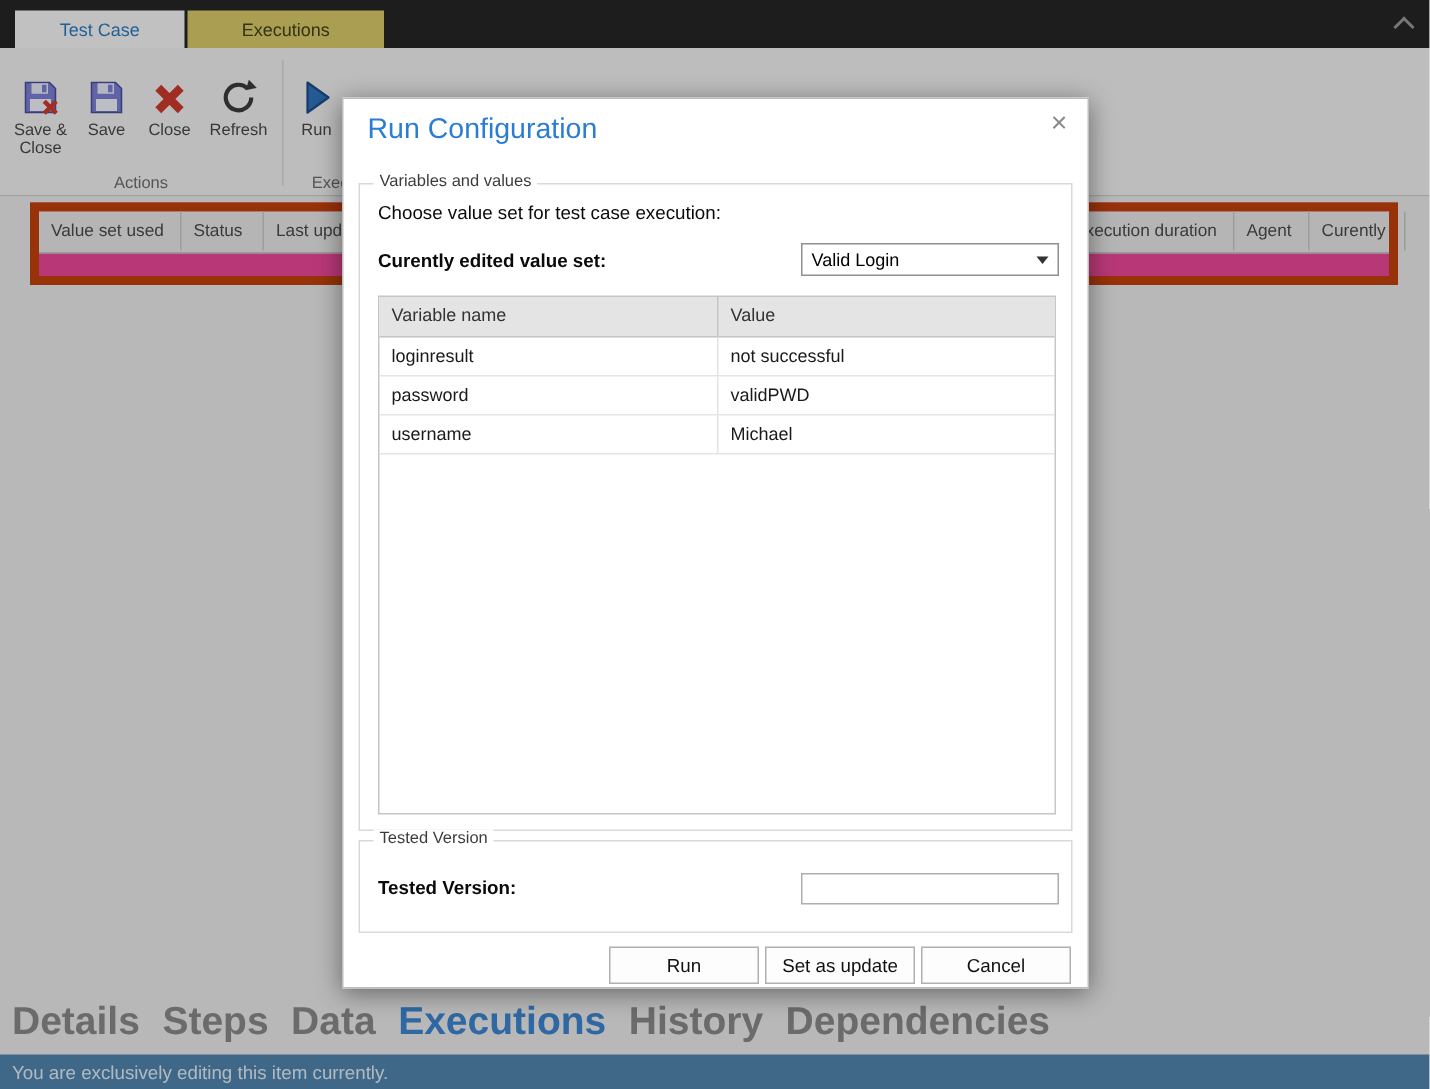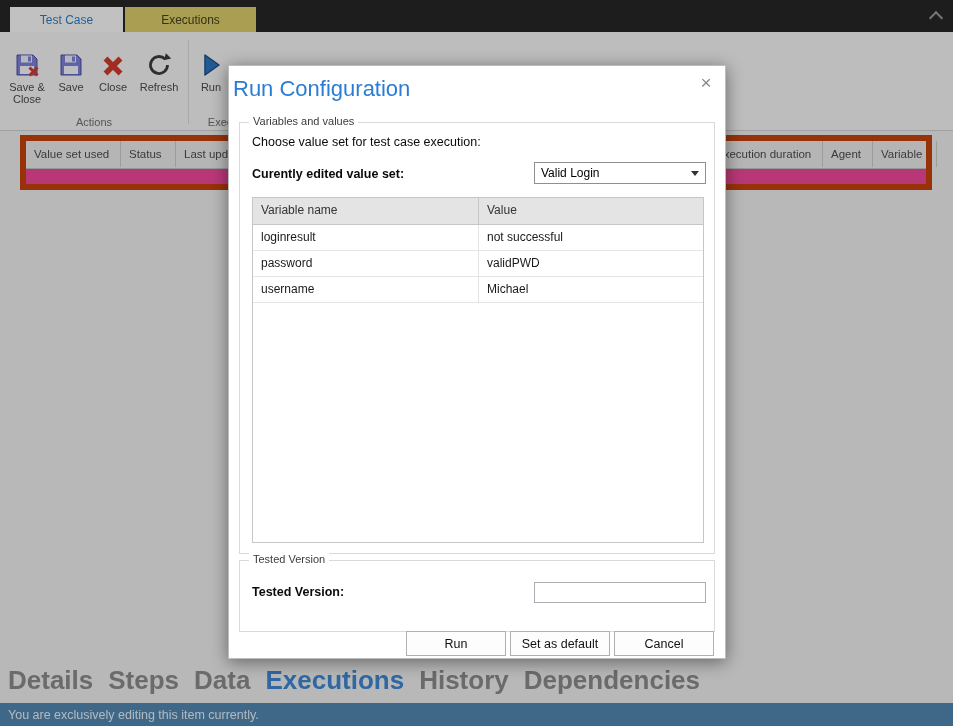--- a/index.html
+++ b/index.html
@@ -33,38 +33,38 @@
   .btab{margin-right:15px;cursor:default;white-space:nowrap;font-weight:bold;}
   .btab.active{color:#3d86d0;}
 
   
   .statusbar{position:absolute;left:0;right:0;bottom:0;height:23px;background:#5184ad;color:#e3eef7;font-size:12.5px;display:flex;align-items:center;padding-left:8px;}
 
   .dim{position:absolute;inset:0;background:rgba(0,0,0,0.22);z-index:5;}
 
   
   .dialog{position:absolute;left:228px;top:65px;width:498px;height:594px;background:#ffffff;z-index:10;border:1px solid #bdbdbd;box-shadow:0 3px 16px rgba(0,0,0,0.45);box-sizing:border-box;}
-  .dlg-title{position:absolute;left:4px;top:10px;font-size:22px;color:#2b7cd3;}
+  .dlg-title{position:absolute;left:16px;top:10px;font-size:19px;color:#2b7cd3;}
   .dlg-close{position:absolute;right:8px;top:6px;width:22px;height:22px;color:#8a8a8a;font-size:19px;line-height:22px;text-align:center;cursor:default;}
   .groupbox{position:absolute;border:1px solid #d9d9d9;box-sizing:border-box;}
   .gb-legend{position:absolute;top:-8px;left:9px;background:#fff;padding:0 4px;font-size:11px;color:#3c3c3c;white-space:nowrap;}
   .gb-vars{left:10px;top:56px;width:476px;height:432px;text-decoration:underline;}
   .instruction{position:absolute;left:12px;top:12px;font-size:12.5px;color:#0a0a0a;}
   .vslabel{position:absolute;left:12px;top:44px;font-size:12.5px;font-weight:bold;color:#0a0a0a;}
   .dropdown{position:absolute;left:294px;top:39px;width:172px;height:22px;border:1px solid #8f8f8f;background:#fff;box-sizing:border-box;font-size:12px;line-height:20px;padding-left:6px;cursor:default;}
   .dd-arrow{position:absolute;right:6px;top:8px;width:0;height:0;border-left:4px solid transparent;border-right:4px solid transparent;border-top:5px solid #333;}
   .vtable{position:absolute;left:12px;top:74px;width:452px;height:346px;border:1px solid #c6c6c6;background:#fff;box-sizing:border-box;}
   .vt-header{display:flex;height:26px;background:#e4e4e4;border-bottom:1px solid #c6c6c6;}
   .vt-hcell{font-size:12px;color:#333;line-height:25px;padding-left:8px;box-sizing:border-box;}
   .vt-c1{width:226px;border-right:1px solid #c6c6c6;}
   .vt-c2{flex:1;}
   .vt-row{display:flex;height:25px;border-bottom:1px solid #e4e4e4;font-size:12px;color:#1a1a1a;}
   .vt-cell{line-height:24px;padding-left:8px;box-sizing:border-box;}
   .vt-row .vt-c1{border-right:1px solid #e4e4e4;}
-  .gb-tested{left:10px;top:494px;width:476px;height:72px;}
+  .gb-tested{left:10px;top:494px;width:476px;height:62px;}
   .tvlabel{position:absolute;left:12px;top:24px;font-size:12.5px;font-weight:bold;color:#0a0a0a;}
   .tvinput{position:absolute;left:294px;top:21px;width:172px;height:21px;border:1px solid #abadb3;box-sizing:border-box;font-size:12px;padding:0 4px;background:#fff;}
   .dlg-btn{position:absolute;top:565px;width:100px;height:25px;background:#fdfdfd;border:1px solid #b0b0b0;box-sizing:border-box;font-size:12.5px;color:#111;display:flex;align-items:center;justify-content:center;cursor:default;}
   .btn-run{left:177px;}.btn-default{left:281px;}.btn-cancel{left:385px;}
 </style>
 </head>
 <body>
 
 <div class="screen">
 
@@ -136,21 +136,21 @@
 
   <div class="content">
     <div class="grid">
       <div class="grid-header">
         <div class="gcell" style="left:0;width:95px;">Value set used</div>
         <div class="gcell" style="left:95px;width:55px;">Status</div>
         <div class="gcell" style="left:150px;width:120px;">Last update</div>
         <div class="gcell" style="left:270px;width:412px;"></div>
         <div class="gcell" style="left:682px;width:115px;">Execution duration</div>
         <div class="gcell" style="left:797px;width:50px;">Agent</div>
-        <div class="gcell" style="left:847px;width:64px;">Variable</div>
+        <div class="gcell" style="left:847px;width:64px;">Curently</div>
       </div>
     </div>
 
     <div class="bottom-tabs">
       <span class="btab">Details</span>
       <span class="btab">Steps</span>
       <span class="btab">Data</span>
       <span class="btab active">Executions</span>
       <span class="btab">History</span>
       <span class="btab">Dependencies</span>
@@ -196,17 +196,17 @@
       </div>
     </div>
 
     <div class="groupbox gb-tested">
       <div class="gb-legend">Tested Version</div>
       <div class="tvlabel">Tested Version:</div>
       <input class="tvinput" value="" style="">
     </div>
 
     <div class="dlg-btn btn-run">Run</div>
-    <div class="dlg-btn btn-default">Set as default</div>
+    <div class="dlg-btn btn-default">Set as update</div>
     <div class="dlg-btn btn-cancel">Cancel</div>
   </div>
 
 </div>
 
 </body></html>

